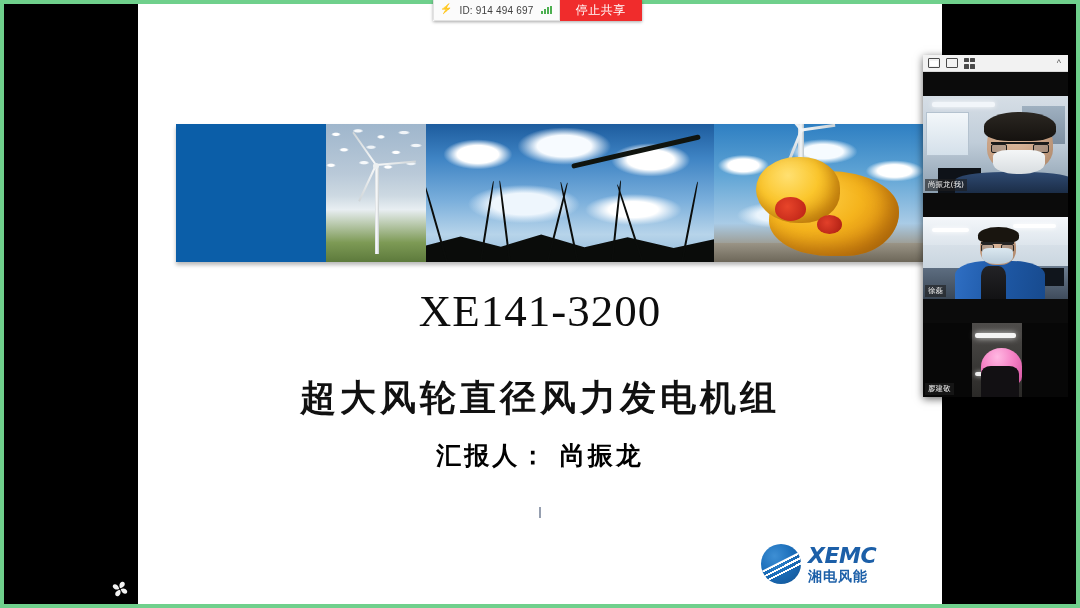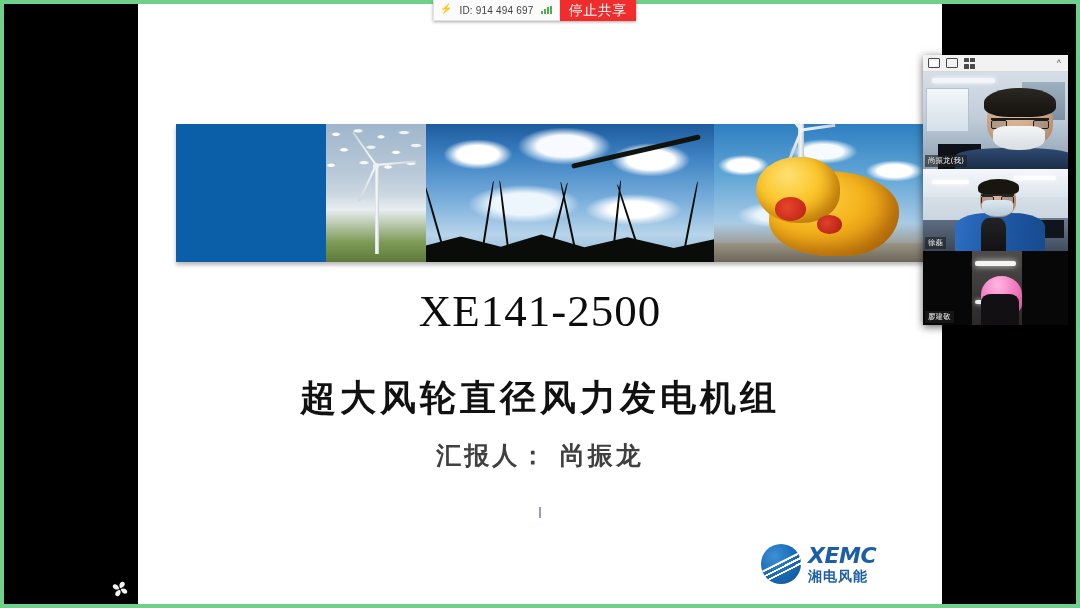--- a/index.html
+++ b/index.html
@@ -56,23 +56,23 @@
   .sig { display: flex; align-items: flex-end; gap: 1px; height: 8px; }
   .sig i { display: block; width: 2px; background: #4caf50; }
   .sig i:nth-child(1){ height: 3px; }
   .sig i:nth-child(2){ height: 5px; }
   .sig i:nth-child(3){ height: 7px; }
   .sig i:nth-child(4){ height: 8px; }
 
   .tb-stop {
     background: #f02c2c;
     color: #fff;
-    font-size: 14px;
+    font-size: 12px;
     display: flex; align-items: center; justify-content: center;
-    padding: 0 9px;
+    padding: 0 16px;
     border: none;
     cursor: pointer;
     letter-spacing: .5px;
     font-family: "DejaVu Sans", sans-serif;
     white-space: nowrap;
   }
 
   
   #slide {
     position: absolute;
@@ -244,21 +244,21 @@
     font-size: 36px;
     color: #111;
     letter-spacing: 4px;
   }
   .presenter {
     position: absolute; left: 0; right: 0; top: 435px;
     text-align: center;
     font-family: "DejaVu Sans", sans-serif;
     font-weight: bold;
     font-size: 25px;
-    color: #404040;
+    color: #000000;
     letter-spacing: 3px;
   }
   .ghost-line {
     position: absolute; left: 0; right: 0; top: 475px;
     text-align: center;
     font-size: 12px;
     color: #e9e9ee;
   }
   .caret-dot {
     position: absolute; left: 50%; top: 503px;
@@ -327,21 +327,21 @@
     display: grid; grid-template-columns: 1fr 1fr; grid-template-rows: 1fr 1fr;
     gap: 1.5px; width: 11px; height: 11px;
   }
   .ic-grid span { background: #4a4a4a; border-radius: .5px; }
   .vp-chevron {
     margin-left: auto;
     font-size: 9px; color: #555; line-height: 1;
     cursor: pointer; padding-right: 2px;
   }
 
-  .tile { position: relative; width: 100%; overflow: hidden; }
+  .tile { position: relative; width: 100%; overflow: hidden; margin-top: 24px; }
   .tile-name {
     position: absolute; left: 2px; bottom: 2px;
     background: rgba(30,30,30,.62);
     color: #f0f0f0;
     font-size: 7.5px;
     font-family: "DejaVu Sans", sans-serif;
     padding: 1px 3px;
     white-space: nowrap;
     z-index: 4;
   }
@@ -559,21 +559,21 @@
         <div class="lt-blade lb2"></div>
         <div class="lt-blade lb3"></div>
         <div class="lion-road"></div>
         <div class="lion-body"></div>
         <div class="lion-head"></div>
         <div class="lion-red"></div>
         <div class="lion-red2"></div>
       </div>
     </div>
 
-    <div class="title-en">XE141-2500</div>
+    <div class="title-en">XE141-3200</div>
     <div class="title-cn">超大风轮直径风力发电机组</div>
     <div class="presenter">汇报人： 尚振龙</div>
     <div class="ghost-line"></div>
     <div class="caret-dot"></div>
 
     <div class="logo">
       <div class="logo-mark"></div>
       <div class="logo-text">
         <div class="logo-xemc">XEMC</div>
         <div class="logo-cn">湘电风能</div>

